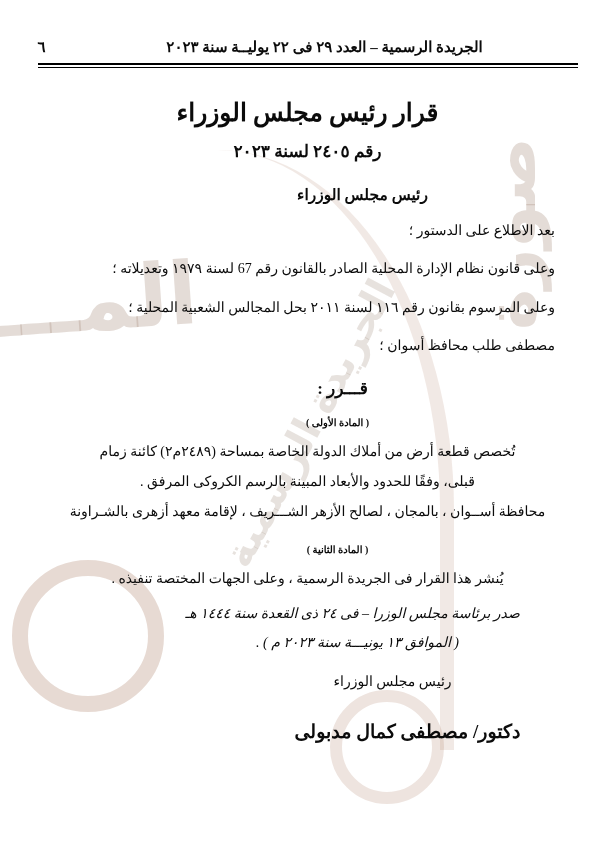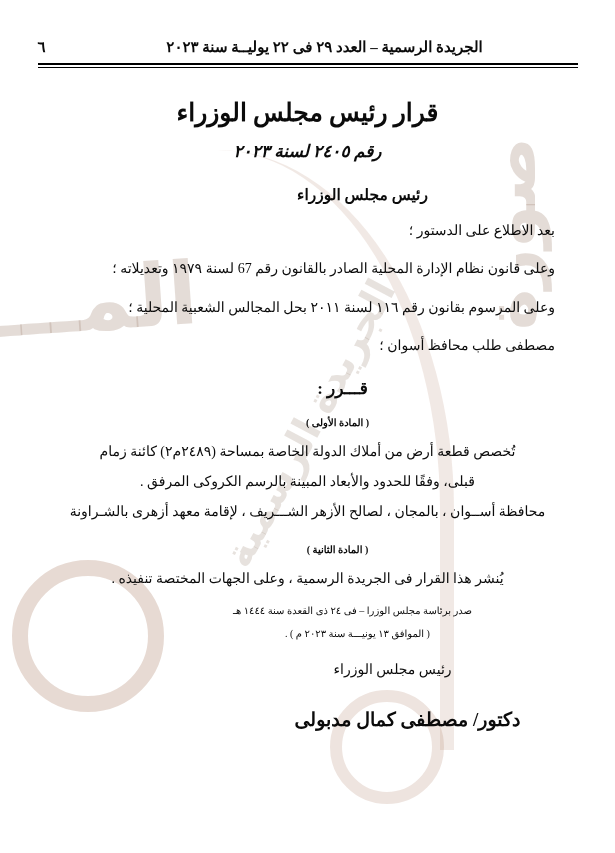--- a/index.html
+++ b/index.html
@@ -123,21 +123,20 @@
     font-size: 25px;
     font-weight: bold;
     margin-top: 30px;
     letter-spacing: 0;
   }
   .doc-subtitle {
     text-align: center;
     font-size: 17px;
     font-weight: bold;
     margin-top: 14px;
-    font-style: italic;
   }
 
   .authority {
     text-align: center;
     font-size: 15.5px;
     font-weight: bold;
     margin-top: 24px;
     padding-left: 110px;
   }
 
@@ -176,23 +175,24 @@
     padding: 0 62px 0 62px;
     text-align: justify;
     text-align-last: center;
   }
   .article-body p {
     margin: 0 0 2px 0;
   }
 
   .sig-line {
     text-align: center;
-    font-size: 10px;
+    font-size: 14px;
     margin-top: 12px;
     padding-left: 70px;
+    font-style: italic;
   }
   .sig-line.l2 { padding-left: 90px; }
   .sig-line.l3 { padding-left: 100px; }
 
   .signer-role {
     text-align: center;
     font-size: 14px;
     margin-top: 22px;
     padding-left: 170px;
   }

